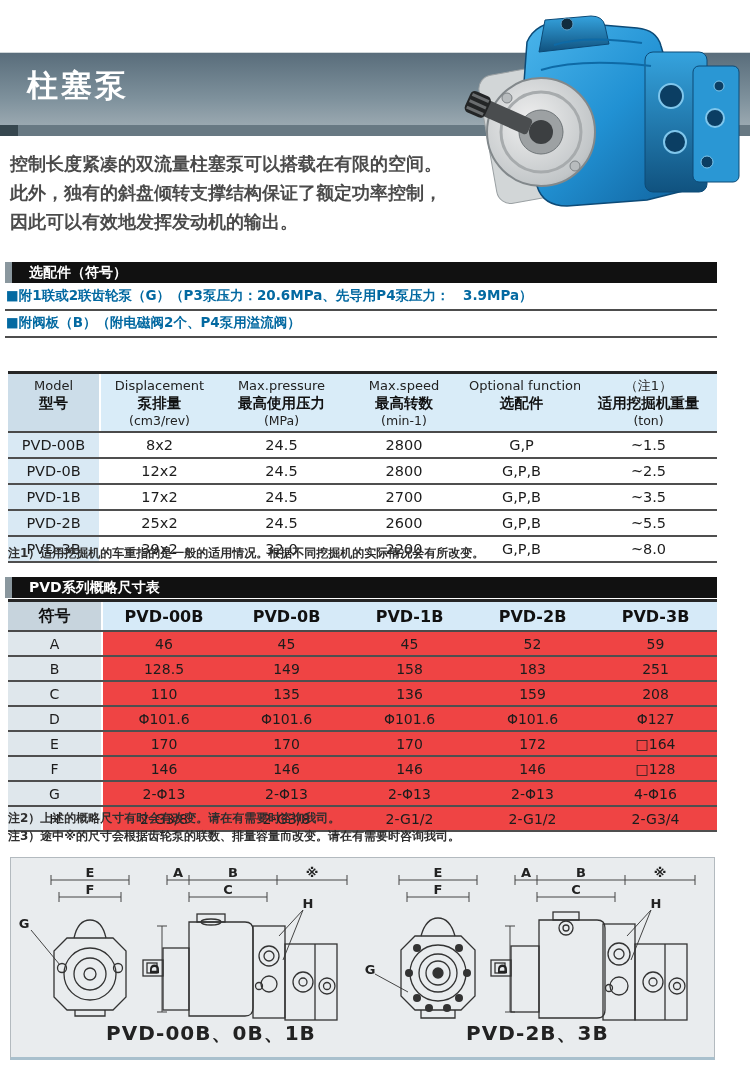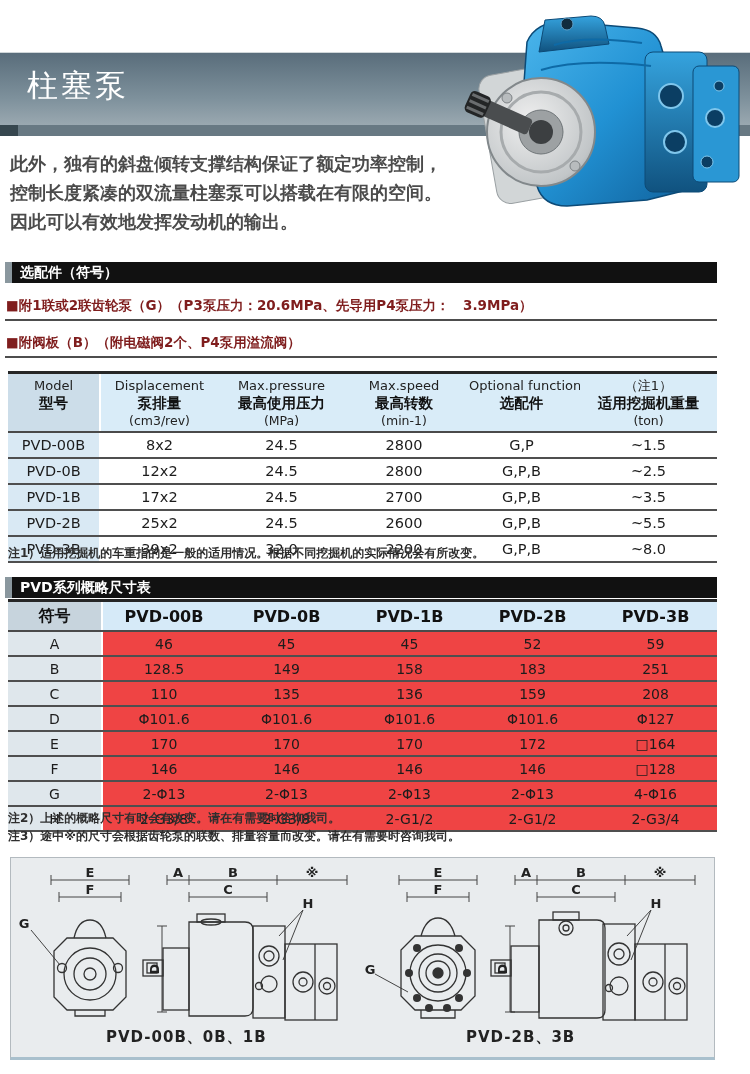--- a/index.html
+++ b/index.html
@@ -5,38 +5,38 @@
   html,body{margin:0;padding:0;}
   body{font-family:"DejaVu Sans","Liberation Sans",sans-serif;background:#fff;}
   #page{position:relative;width:750px;height:1074px;background:#fff;overflow:hidden;}
 
   
   .header-band{position:absolute;left:0;top:52px;width:750px;height:83px;
     background:linear-gradient(180deg,#596d7b 0%,#7e919c 55%,#a6b2b9 100%);
     border-top:1px solid #cfd6d9;}
   .band-bottom{position:absolute;bottom:0;left:0;width:100%;height:11px;background:#687983;}
   .band-corner{position:absolute;bottom:0;left:0;width:18px;height:11px;background:#37474f;}
-  .page-title{position:absolute;left:27px;top:12px;font-size:31px;font-weight:normal;color:#fff;letter-spacing:3px;}
+  .page-title{position:absolute;left:27px;top:12px;font-size:31px;font-weight:bold;color:#fff;letter-spacing:3px;}
 
   .photo{position:absolute;left:448px;top:0;width:302px;height:232px;}
 
   .intro{position:absolute;left:10px;top:149px;width:450px;font-size:18px;font-weight:bold;
     color:#4b4b4b;line-height:29px;}
 
   
   .section-bar{position:absolute;left:5px;width:712px;height:21px;background:#111;color:#fff;}
   .section-bar .accent{position:absolute;left:0;top:0;width:7px;height:21px;background:#8a979e;}
-  .section-bar .label{display:block;padding-left:15px;font-size:14px;font-weight:bold;line-height:21px;}
+  .section-bar .label{display:block;padding-left:24px;font-size:14px;font-weight:bold;line-height:21px;}
   #options-bar{top:262px;}
   #dim-bar{top:577px;}
 
   
   .options-list{position:absolute;left:5px;top:284px;width:712px;margin:0;padding:0;}
-  .options-list li{list-style:none;font-size:13.5px;font-weight:bold;color:#7f1d1d;
-    padding:13px 0 4px 1px;border-bottom:2px solid #4d4d4d;}
+  .options-list li{list-style:none;font-size:13.5px;font-weight:bold;color:#0369a1;
+    padding:3px 0 4px 1px;border-bottom:2px solid #4d4d4d;}
 
   
   table{border-collapse:collapse;table-layout:fixed;}
   td,th{text-align:center;overflow:hidden;white-space:nowrap;}
 
   .spec-table{position:absolute;left:8px;top:371px;width:709px;border-top:3px solid #262626;}
   .spec-table thead th{background:#d9ecf8;border-bottom:2px solid #4a4a4a;padding:3px 6px 2px;}
   .spec-table thead th:first-child{background:#ccdde9;border-right:2px solid #fff;}
   .spec-table .h-en{font-size:13px;font-weight:normal;color:#222;line-height:17px;}
   .spec-table .h-zh{font-size:14.5px;font-weight:bold;color:#111;line-height:19px;}
@@ -54,21 +54,21 @@
   #note1{top:545px;}
   #note2{top:810px;}
   #note3{top:828px;}
 
   
   .drawing-box{position:absolute;left:10px;top:857px;width:705px;height:203px;background:#e9ecee;
     border:1px solid #b3babf;border-bottom:3px solid #a9c0cd;box-sizing:border-box;}
   .drawing{position:absolute;top:6px;}
   #drawing-left{left:4px;}
   #drawing-right{left:352px;}
-  .caption{position:absolute;bottom:10px;font-size:15px;font-weight:bold;color:#222;letter-spacing:1px;}
+  .caption{position:absolute;bottom:10px;font-size:20px;font-weight:bold;color:#222;letter-spacing:1px;}
   #caption-left{left:95px;}
   #caption-right{left:455px;}
 
   .dwg text{font-family:"DejaVu Sans",sans-serif;font-size:13px;font-weight:bold;fill:#222;stroke:none;}
 </style>
 </head>
 <body>
 
 <div id="page">
 
@@ -117,22 +117,22 @@
       <rect x="12" y="121" width="22" height="23" rx="5" fill="#232526"></rect>
       <rect x="14" y="124" width="18" height="3" fill="#6a6d6f"></rect>
       <rect x="14" y="131" width="18" height="3" fill="#6a6d6f"></rect>
       <rect x="14" y="138" width="18" height="3" fill="#6a6d6f"></rect>
     </g>
     <circle cx="58" cy="98" r="5" fill="#b8bcbe" stroke="#7d8285"></circle>
     <circle cx="126" cy="166" r="5" fill="#b8bcbe" stroke="#7d8285"></circle>
   </svg>
 
   <div class="intro">
+    <div>控制长度紧凑的双流量柱塞泵可以搭载在有限的空间。</div>
     <div>此外，独有的斜盘倾转支撑结构保证了额定功率控制，</div>
-    <div>控制长度紧凑的双流量柱塞泵可以搭载在有限的空间。</div>
     <div>因此可以有效地发挥发动机的输出。</div>
   </div>
 
   <div class="section-bar" id="options-bar">
     <span class="accent"></span>
     <span class="label">选配件（符号）</span>
   </div>
   <ul class="options-list">
       <li>■附1联或2联齿轮泵（G）（P3泵压力：20.6MPa、先导用P4泵压力：　3.9MPa）</li>
       <li>■附阀板（B）（附电磁阀2个、P4泵用溢流阀）</li>

